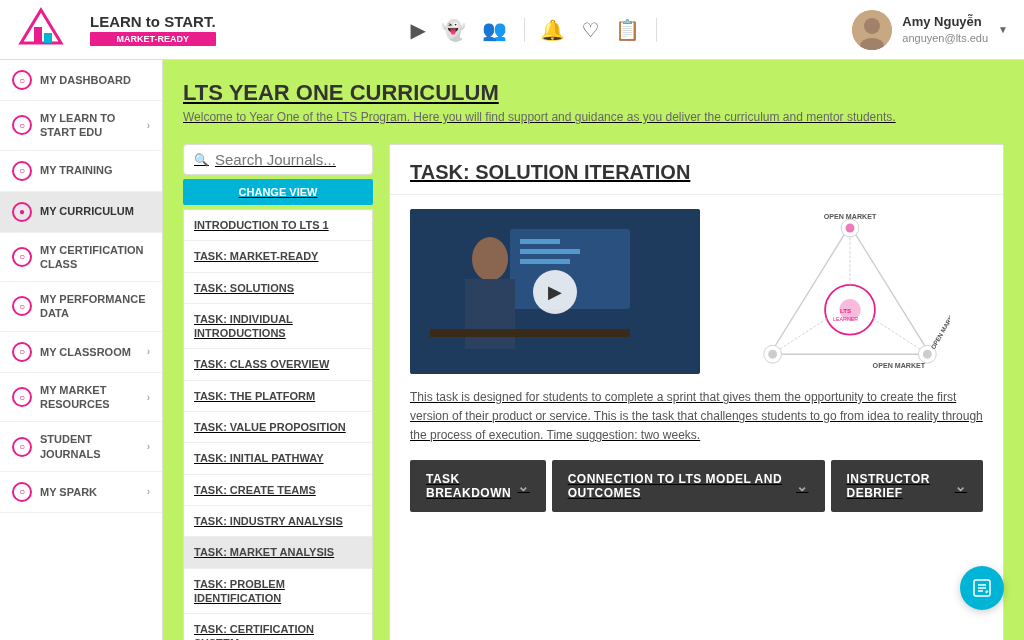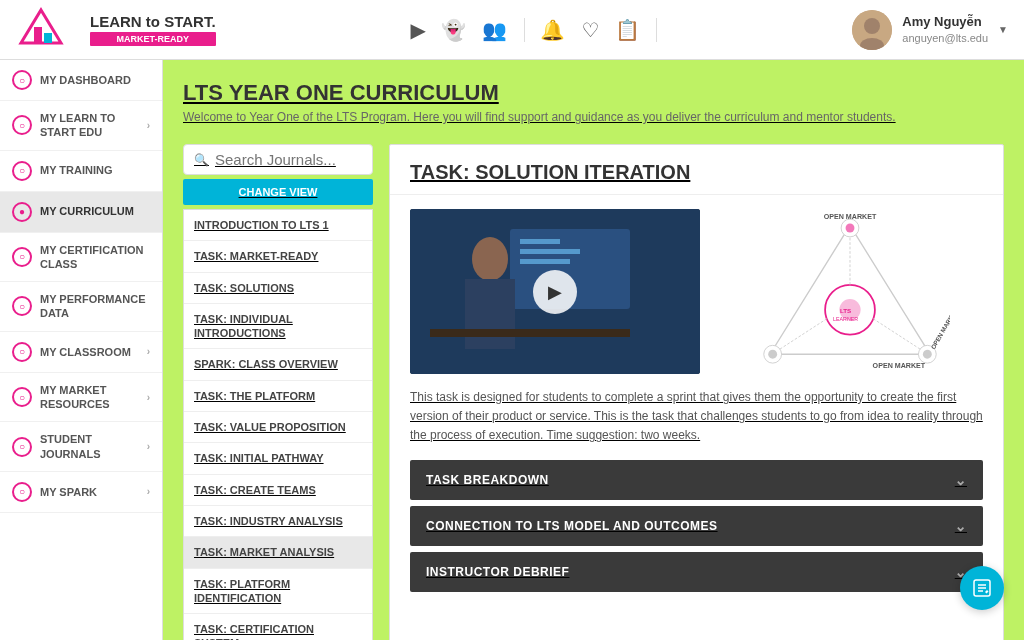--- a/index.html
+++ b/index.html
@@ -263,21 +263,21 @@
     }
     .task-description {
       padding: 0 20px 14px;
       font-size: 12px;
       color: #555;
       line-height: 1.6;
     }
     .task-accordions {
       padding: 0 20px 16px;
       display: flex;
-      flex-direction: column;
+      flex-direction: row;
       gap: 6px;
     }
     .accordion-item {
       background: #3a3a3a;
       border-radius: 2px;
       overflow: hidden;
     }
     .accordion-header {
       display: flex;
       align-items: center;
@@ -416,28 +416,28 @@
         <div class="search-box">
           <span style="font-size:12px;color:#aaa;">🔍</span>
           <input type="text" placeholder="Search Journals..." style="">
         </div>
         <div class="change-view-btn">CHANGE VIEW</div>
         <div class="task-list">
           <div class="task-list-item">INTRODUCTION TO LTS 1</div>
           <div class="task-list-item">TASK: MARKET-READY</div>
           <div class="task-list-item">TASK: SOLUTIONS</div>
           <div class="task-list-item">TASK: INDIVIDUAL INTRODUCTIONS</div>
-          <div class="task-list-item">SPARK: CLASS OVERVIEW</div>
+          <div class="task-list-item">TASK: CLASS OVERVIEW</div>
           <div class="task-list-item">TASK: THE PLATFORM</div>
           <div class="task-list-item">TASK: VALUE PROPOSITION</div>
           <div class="task-list-item">TASK: INITIAL PATHWAY</div>
           <div class="task-list-item">TASK: CREATE TEAMS</div>
           <div class="task-list-item">TASK: INDUSTRY ANALYSIS</div>
           <div class="task-list-item active">TASK: MARKET ANALYSIS</div>
-          <div class="task-list-item">TASK: PLATFORM IDENTIFICATION</div>
+          <div class="task-list-item">TASK: PROBLEM IDENTIFICATION</div>
           <div class="task-list-item">TASK: CERTIFICATION SYSTEM</div>
         </div>
       </div>
 
       <div class="task-detail-panel">
         <div class="task-detail-header">
           <h2 class="task-detail-title">TASK: SOLUTION ITERATION</h2>
         </div>
 
         <div class="task-media-row">

